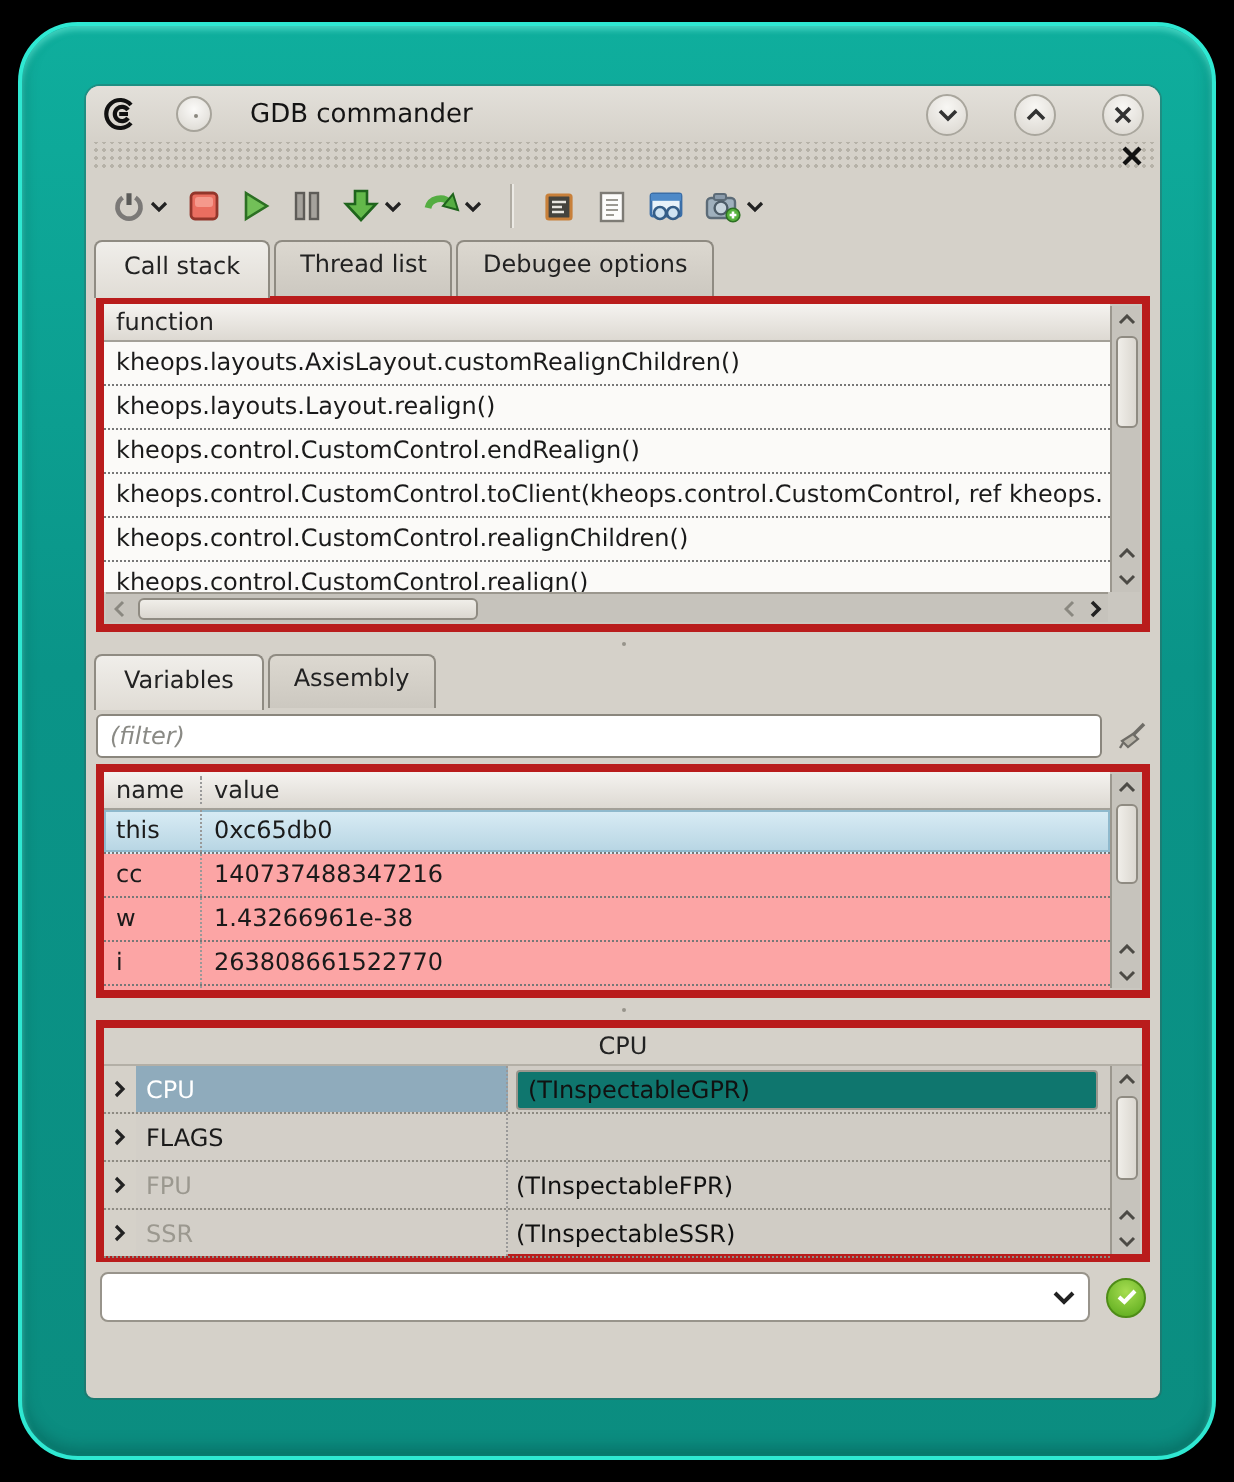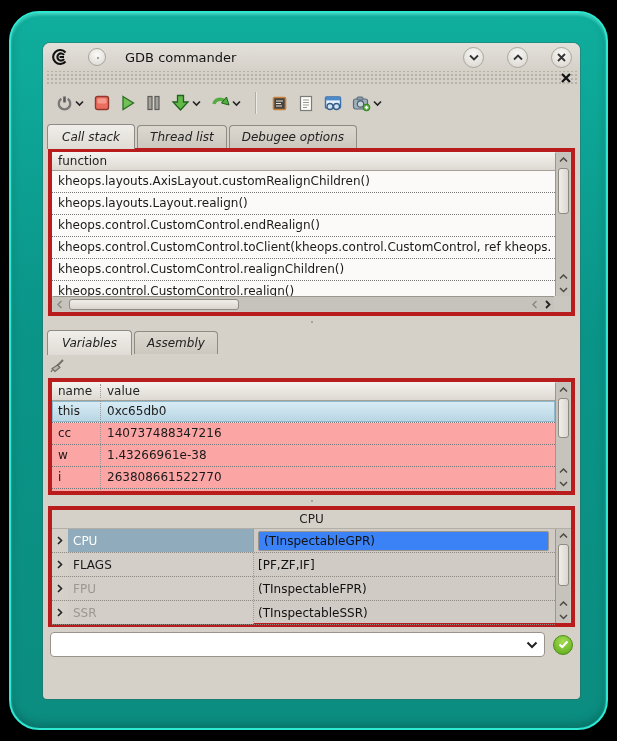--- a/index.html
+++ b/index.html
@@ -31,21 +31,21 @@
     background-image:radial-gradient(#b6b2a8 0.8px, transparent 0.9px); background-size:4px 4px; background-position:1px 2px; }
   .dock-close { position:absolute; right:6px; top:1px; width:12px; height:12px; cursor:pointer; }
 
   
   .toolbar { height:34px; display:flex; align-items:center; padding:0 10px; gap:4px; flex:0 0 auto; }
   .tb-btn { height:26px; display:flex; align-items:center; padding:0 3px; gap:2px; }
   .tb-sep { width:2px; height:22px; margin:0 7px; border-left:1px solid #b0ac a3; border-left:1px solid #b0aca3; border-right:1px solid #eceae5; }
   .chev { width:9px; height:7px; }
 
   
-  .tabsrow { display:flex; align-items:flex-end; height:28px; padding:0 4px; flex:0 0 auto; position:relative; z-index:2;font-style:italic; }
+  .tabsrow { display:flex; height:28px; padding:0 4px; flex:0 0 auto; position:relative; z-index:2; }
   .tab { border:1px solid #8f8b82; border-bottom:none; border-radius:4px 4px 0 0; padding:4px 12px 4px;
     background:linear-gradient(180deg,#dcd8d0,#ccc8c0); margin-right:2px; color:#222; }
   .tab.active { background:linear-gradient(180deg,#f0eeea,#e0dcd5); padding:5px 14px 5px; margin-bottom:-1px; }
 
   
   .box { border:4px solid #b91c1c; background:#cac7c0; margin:0 5px; position:relative; flex:0 0 auto; display:flex; flex-direction:column; }
   .listhead { height:19px; background:linear-gradient(180deg,#f5f3f0,#ddd9d2); border-bottom:1px solid #a3a098;
     display:flex; align-items:center; padding:0 6px; color:#222; flex:0 0 auto; }
   .rows { background:#fbfaf8; flex:1; overflow:hidden; }
   .lrow { height:22px; line-height:21px; padding:0 6px; border-bottom:1px dotted #777; white-space:nowrap; overflow:hidden; background:#fbfaf8; }
@@ -78,21 +78,21 @@
 
   
   .cpu-title { height:19px; display:flex; align-items:center; justify-content:center; color:#222; flex:0 0 auto; border-bottom:1px solid #b3afa6; background:#d5d1c9; }
   .cpu-rows { flex:1; background:#d0ccc5; position:relative; }
   .crow { display:flex; height:24px; align-items:stretch; border-bottom:1px dotted #8d8a82; }
   .crow .gut { width:16px; display:flex; align-items:center; justify-content:center; background:#d5d1c9; flex:0 0 auto; }
   .crow .nm { width:186px; display:flex; align-items:center; padding-left:5px; background:#d3cfc8; border-right:1px dotted #999; flex:0 0 auto; }
   .crow .val { flex:1; display:flex; align-items:center; padding:0 4px; color:#111; }
   .crow .nm.sel { background:#8fabbc; color:#fff; }
   .crow .nm.dis { color:#9b988f; }
-  .val-editor { flex:1; height:20px; border:1px solid #9a968d; border-radius:2px; background:#3b82f6; display:flex; align-items:center; padding:0 5px; margin-right:2px; }
+  .val-editor { flex:1; height:20px; border:1px solid #9a968d; border-radius:2px; background:#0f766e; display:flex; align-items:center; padding:0 5px; margin-right:2px; }
 
   
   .cmdrow { display:flex; align-items:center; gap:8px; padding:5px 7px 0; flex:0 0 auto; }
   .combo { flex:1; height:25px; background:#fff; border:1px solid #98948b; border-radius:4px; display:flex; align-items:center; padding:0 6px; }
   .combo .cbx { flex:1; border:none; outline:none; font-family:"DejaVu Sans",sans-serif; font-size:12px; }
   .okbtn { width:20px; height:20px; border-radius:50%; border:1px solid #4e8c17; background:radial-gradient(circle at 50% 32%,#a6dd52,#57a718); display:flex; align-items:center; justify-content:center; }
 </style>
 </head>
 <body>
 
@@ -275,20 +275,21 @@
   <div class="splitter">
       <i></i>
     </div>
 
   <div class="tabsrow" style="height:27px">
     <span class="tab active">Variables</span>
     <span class="tab">Assembly</span>
   </div>
 
   <div class="filterrow">
+    <input class="filter-input" placeholder="(filter)" style="">
     <svg width="18" height="18" viewBox="0 0 18 18">
         <path d="M15 3 L9 9" stroke="#6e6c66" stroke-width="1.8"></path>
         <path d="M9.5 8 L12 10.5 L7 14.5 L4 11.5 Z" fill="#b9b5aa" stroke="#6e6c66" stroke-width="1.1"></path>
         <path d="M4.5 12.5 l-1.5 2.5" stroke="#6e6c66" stroke-width="1.2"></path>
       </svg>
   </div>
 
   <div class="box" style="height:117px;">
     <div style="position:absolute; inset:0; right:16px; display:flex; flex-direction:column;">
       <div class="listhead vhead" style="padding:0">
@@ -366,21 +367,20 @@
               </span>
             </span>
         </div>
         <div class="crow">
           <span class="gut">
               <svg width="6" height="9" viewBox="0 0 6 9">
                 <polyline points="1,1 4.5,4.5 1,8" fill="none" stroke="#222" stroke-width="1.6"></polyline>
               </svg>
             </span>
           <span class="nm">FLAGS</span>
-          <span class="val">[PF,ZF,IF]</span>
         </div>
         <div class="crow">
           <span class="gut">
               <svg width="6" height="9" viewBox="0 0 6 9">
                 <polyline points="1,1 4.5,4.5 1,8" fill="none" stroke="#222" stroke-width="1.6"></polyline>
               </svg>
             </span>
           <span class="nm dis">FPU</span>
           <span class="val">(TInspectableFPR)</span>
         </div>

